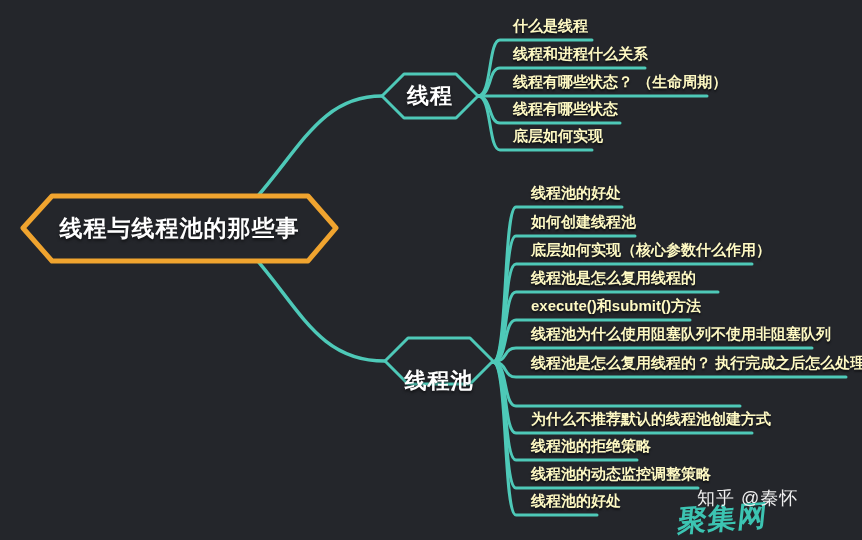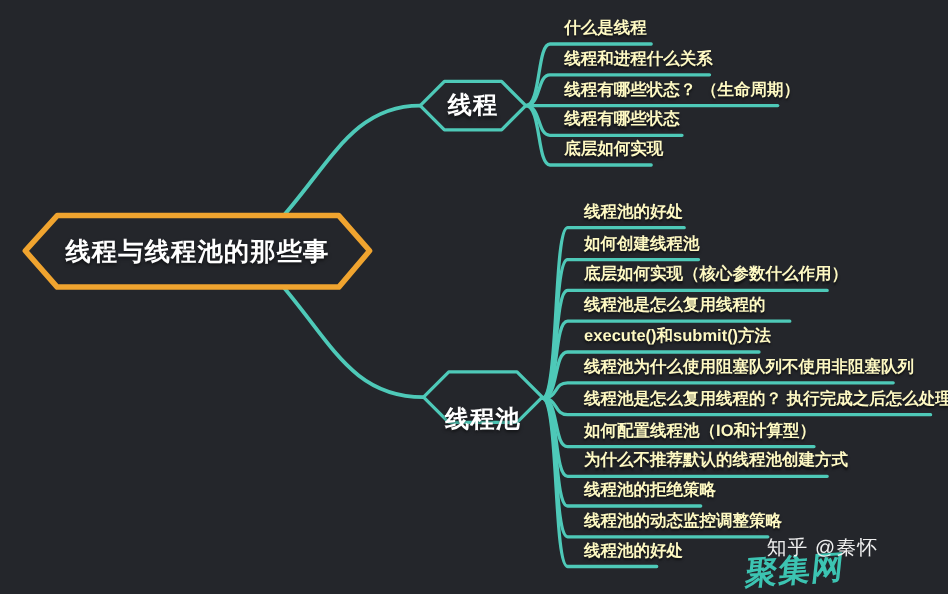--- a/index.html
+++ b/index.html
@@ -83,21 +83,20 @@
   <div class="child-topic" style="left:513px;top:101px">线程有哪些状态</div>
   <div class="child-topic" style="left:513px;top:128px">底层如何实现</div>
 
   <div class="child-topic" style="left:531px;top:185px">线程池的好处</div>
   <div class="child-topic" style="left:531px;top:214px">如何创建线程池</div>
   <div class="child-topic" style="left:531px;top:242px">底层如何实现（核心参数什么作用）</div>
   <div class="child-topic" style="left:531px;top:270px">线程池是怎么复用线程的</div>
   <div class="child-topic" style="left:531px;top:298px">execute()和submit()方法</div>
   <div class="child-topic" style="left:531px;top:326px">线程池为什么使用阻塞队列不使用非阻塞队列</div>
   <div class="child-topic" style="left:531px;top:355px">线程池是怎么复用线程的？ 执行完成之后怎么处理？</div>
-  <div class="child-topic" style="left:531px;top:384px">如何配置线程池（IO和计算型）</div>
   <div class="child-topic" style="left:531px;top:411px">为什么不推荐默认的线程池创建方式</div>
   <div class="child-topic" style="left:531px;top:438px">线程池的拒绝策略</div>
   <div class="child-topic" style="left:531px;top:466px">线程池的动态监控调整策略</div>
   <div class="child-topic" style="left:531px;top:493px">线程池的好处</div>
 
   <div class="wm-overlay">聚集网</div>
   <div class="wm-attribution">知乎 @秦怀</div>
 
 </div>
 

